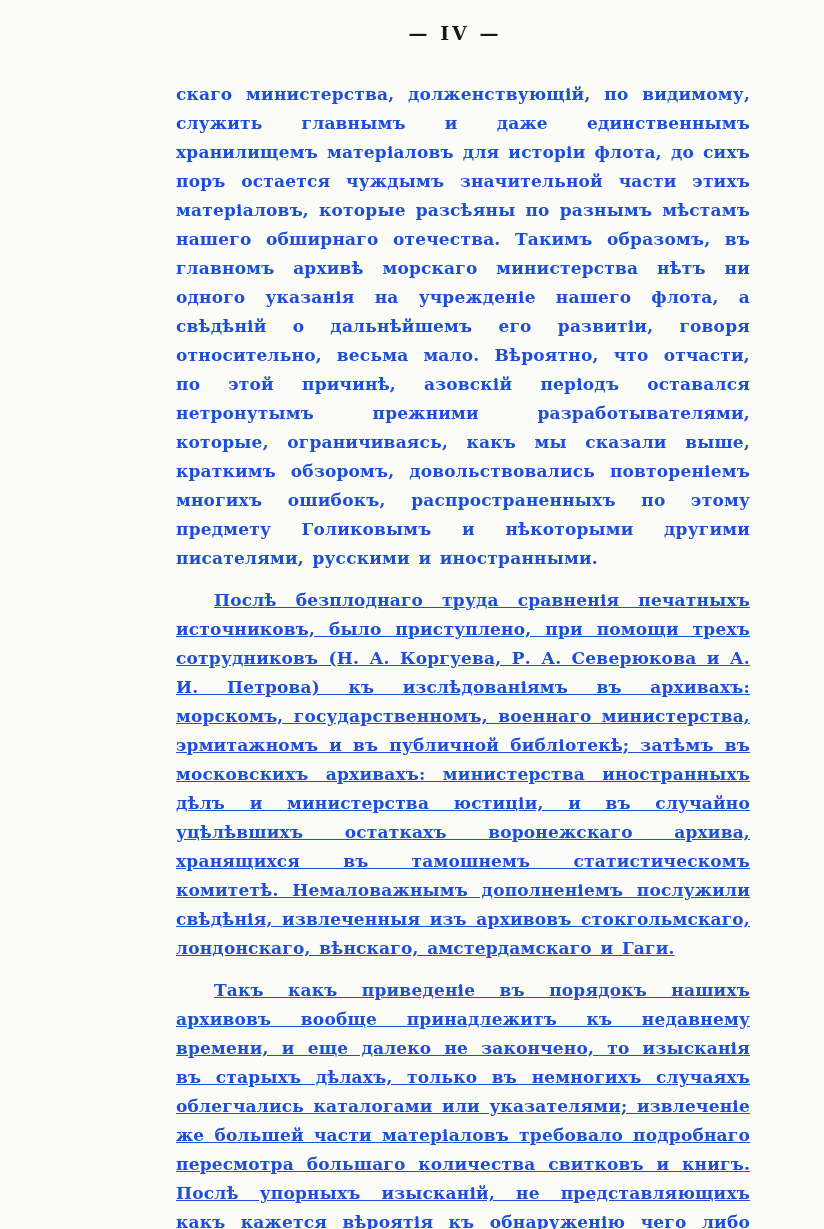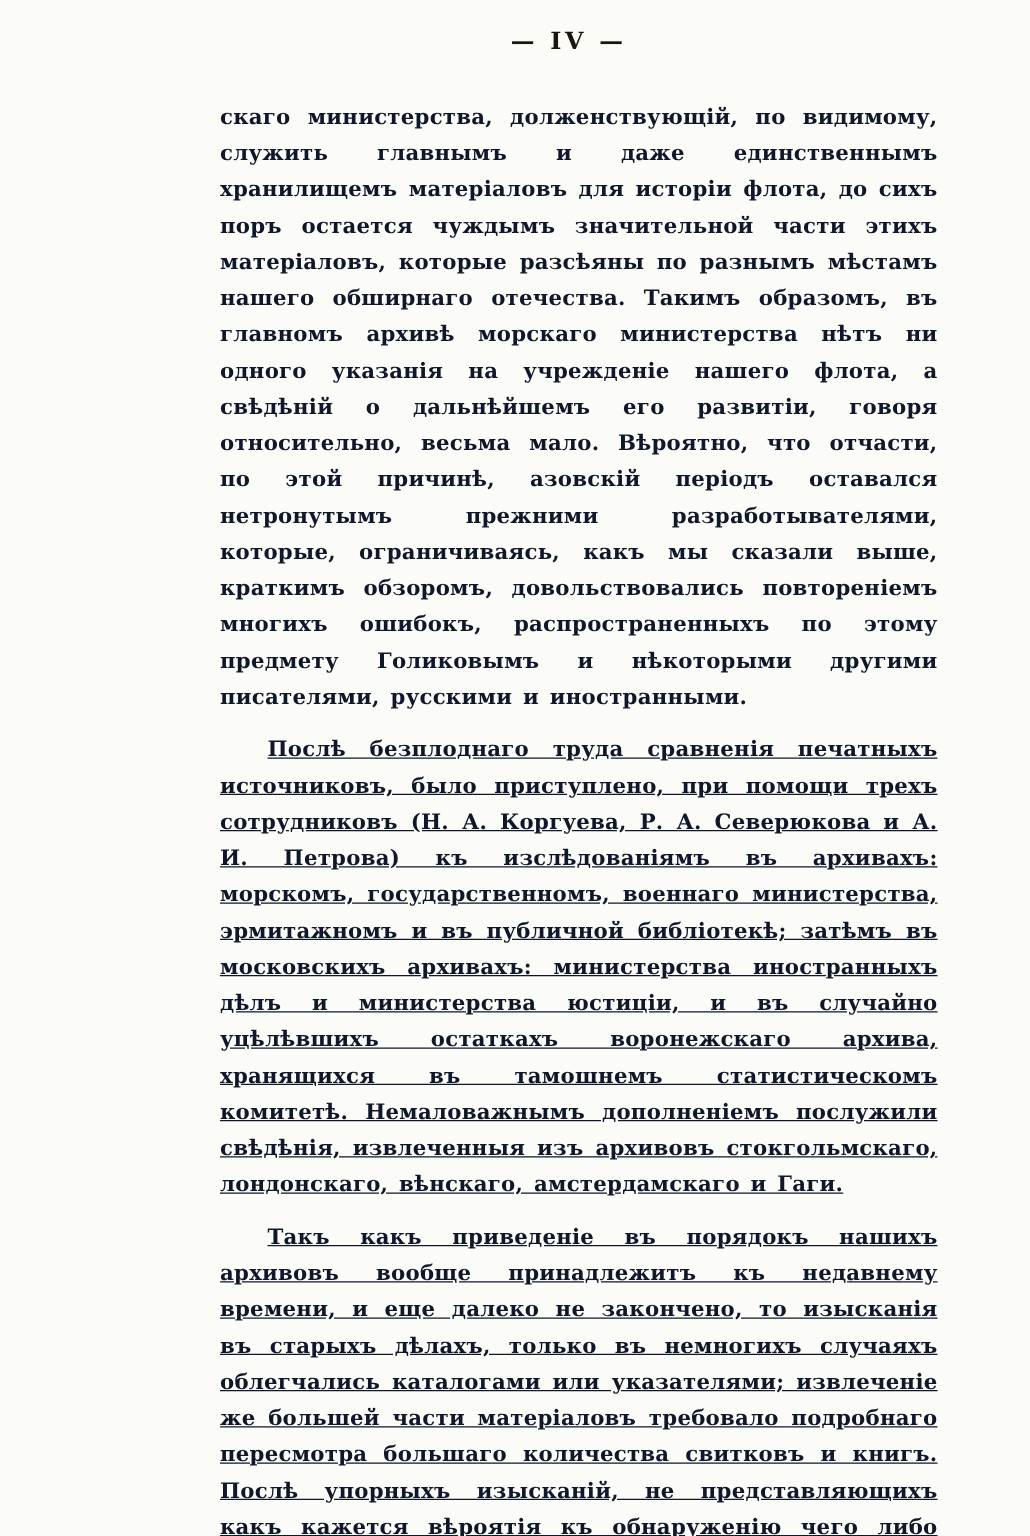--- a/index.html
+++ b/index.html
@@ -35,21 +35,21 @@
     margin: 36px 122px 0 128px;
   }
   .para {
     margin: 0;
     font-size: 17px;
     line-height: 29px;
     font-weight: bold;
     text-align: justify;
     word-spacing: 2.5px;
     letter-spacing: 0.2px;
-    color: #0f172a;
+    color: #1d4ed8;
   }
   .para + .para {
     margin-top: 13px;
   }
   .para.indented {
     text-indent: 38px;
     text-decoration: underline;
   }
 </style>
 </head>

